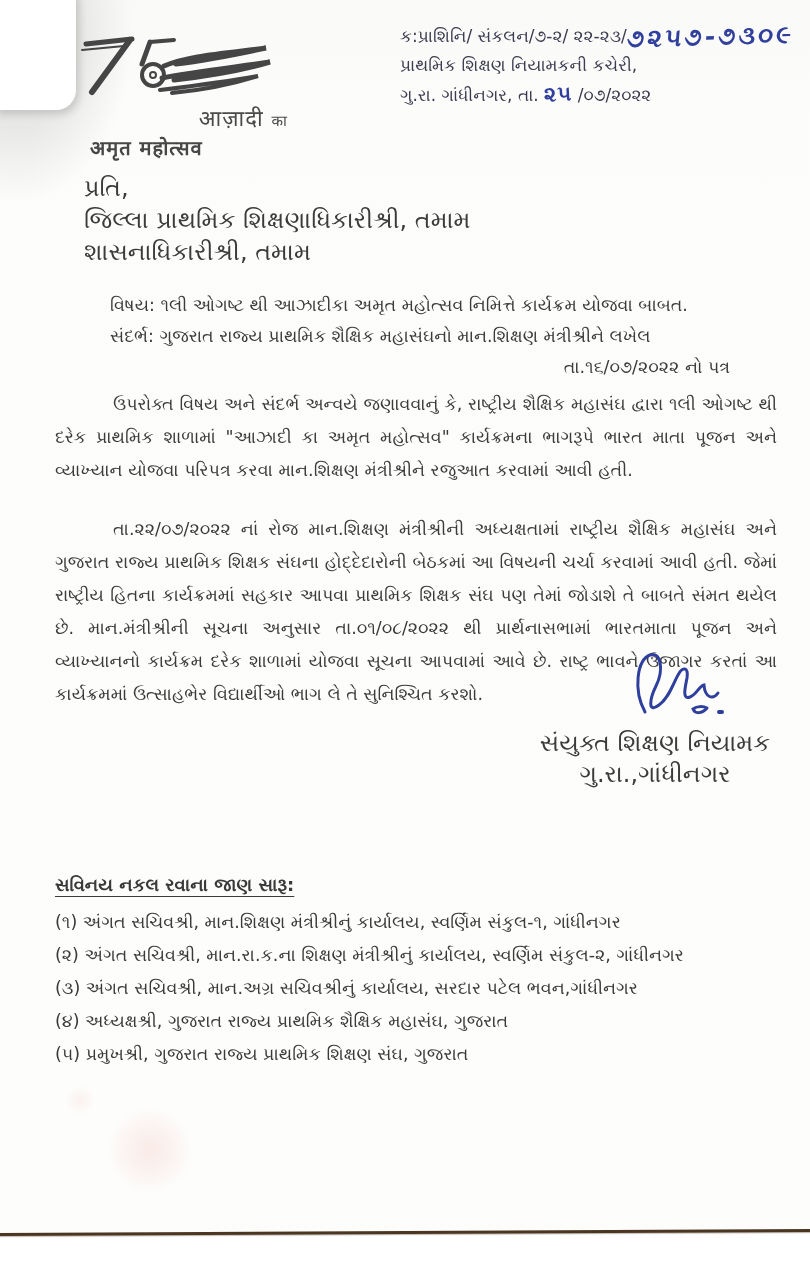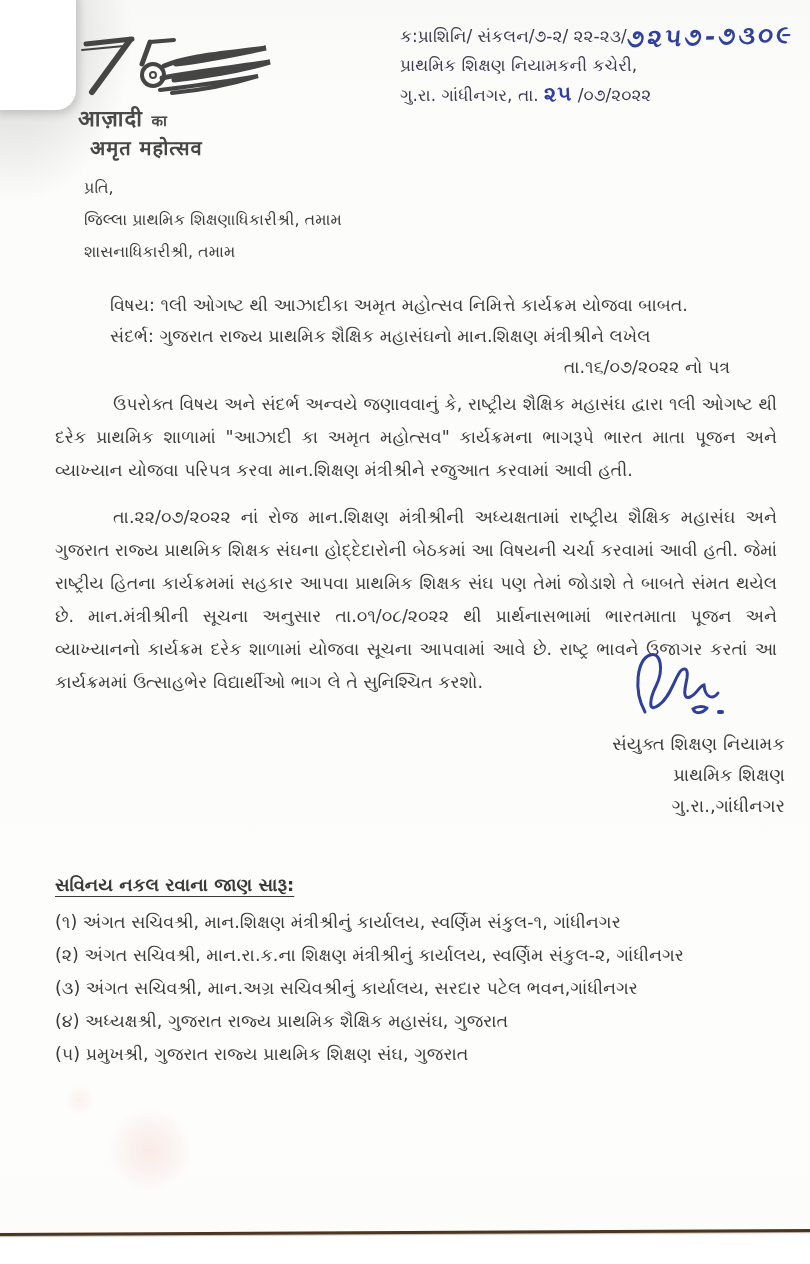--- a/index.html
+++ b/index.html
@@ -23,42 +23,42 @@
   .corner-tab {
     position:absolute; left:-6px; top:-8px; width:82px; height:118px;
     background:#ffffff;
     border-radius:0 0 20px 0;
     box-shadow:3px 4px 8px rgba(0,0,0,0.16);
   }
 
   
   .logo { position:absolute; left:58px; top:30px; width:230px; }
   .logo svg { display:block; }
-  .logo-line1 { font-size:22px; font-weight:bold; color:#4a4a4a; letter-spacing:1px; margin-top:-6px; margin-left:20px; }
+  .logo-line1 { font-size:22px; font-weight:normal; color:#4a4a4a; letter-spacing:1px; margin-top:-6px; margin-left:20px;text-align:right; }
   .logo-line1 .ka { font-size:15px; }
   .logo-line2 { font-size:20px; font-weight:bold; color:#474747; letter-spacing:1px; margin-left:32px; margin-top:2px; }
 
   
   .hdr { position:absolute; left:400px; top:22px; width:404px; font-size:17px; line-height:29px; color:#3c3c50; }
   .hdr .row { white-space:nowrap; }
   .hand { color:#31409c; font-size:25px; display:inline-block; transform:rotate(-1.5deg) skewX(-6deg); letter-spacing:3px; font-weight:bold; vertical-align:-3px; }
   .hand-date { color:#31409c; font-size:21px; display:inline-block; transform:rotate(-3deg); font-weight:bold; letter-spacing:1px; }
 
-  .addr { position:absolute; left:84px; top:172px; font-size:16px; line-height:32px; color:#3b3b3b; }
+  .addr { position:absolute; left:84px; top:172px; font-size:24px; line-height:32px; color:#3b3b3b; }
 
   .subj { position:absolute; left:110px; top:290px; width:620px; font-size:17.5px; line-height:31px; color:#3b3b3b; }
   .subj .l3 { margin-left:46px;text-align:right; }
 
   .body-text { position:absolute; left:55px; top:388px; width:722px; font-size:17.5px; line-height:33px; text-align:justify; color:#3b3b3b; }
   .body-text p { text-indent:58px; }
-  .body-text p + p { margin-top:14px; }
+  .body-text p + p { margin-top:26px; }
 
   .sig { position:absolute; left:525px; top:648px; width:260px; text-align:center; }
   .sig svg { display:block; margin:0 auto 2px 98px; }
-  .sig .line { font-size:18px; line-height:31px; color:#3b3b3b;text-align:right; }
+  .sig .line { font-size:24px; line-height:31px; color:#3b3b3b; }
 
   .cc { position:absolute; left:55px; top:874px; width:720px; font-size:17.5px; color:#3a3a3a; }
   .cc .head { font-weight:bold; font-size:18px; text-decoration:underline; text-underline-offset:5px; margin-bottom:10px; }
   .cc .item { line-height:33px; }
 
   .smudge {
     position:absolute; left:95px; top:1095px; width:110px; height:110px;
     background:radial-gradient(closest-side, rgba(238,170,158,0.22), rgba(238,170,158,0.08) 55%, rgba(238,170,158,0) 75%);
     border-radius:50%;
     filter:blur(2px);
@@ -136,21 +136,20 @@
 
   <div class="sig">
     <svg width="115" height="78" viewBox="0 0 115 78">
       <g fill="none" stroke="#2e3f9e" stroke-width="3" stroke-linecap="round">
         <path d="M22 64 C 10 42, 14 12, 27 7 C 38 3, 41 22, 33 38 C 27 50, 24 66, 36 57 C 46 50, 50 36, 55 27 C 59 19, 66 18, 64 30 C 62 40, 59 52, 67 49 C 74 46, 76 38, 81 37 C 82 50, 90 52, 95 45"></path>
         <path d="M84 60 C 79 66, 72 66, 70 61 C 74 58, 80 58, 84 60"></path>
         <path d="M96 64 L 99 64" stroke-width="4"></path>
       </g>
     </svg>
     <div class="line">સંયુક્ત શિક્ષણ નિયામક</div>
-    <div class="line">પ્રાથમિક શિક્ષણ</div>
     <div class="line">ગુ.રા.,ગાંધીનગર</div>
   </div>
 
   <div class="cc">
     <div class="head">સવિનય નકલ રવાના જાણ સારૂ:</div>
     <div class="item">(૧) અંગત સચિવશ્રી, માન.શિક્ષણ મંત્રીશ્રીનું કાર્યાલય, સ્વર્ણિમ સંકુલ-૧, ગાંધીનગર</div>
     <div class="item">(૨) અંગત સચિવશ્રી, માન.રા.ક.ના શિક્ષણ મંત્રીશ્રીનું કાર્યાલય, સ્વર્ણિમ સંકુલ-૨, ગાંધીનગર</div>
     <div class="item">(૩) અંગત સચિવશ્રી, માન.અગ્ર સચિવશ્રીનું કાર્યાલય, સરદાર પટેલ ભવન,ગાંધીનગર</div>
     <div class="item">(૪) અધ્યક્ષશ્રી, ગુજરાત રાજ્ય પ્રાથમિક શૈક્ષિક મહાસંઘ, ગુજરાત</div>
     <div class="item">(૫) પ્રમુખશ્રી, ગુજરાત રાજ્ય પ્રાથમિક શિક્ષણ સંઘ, ગુજરાત</div>

